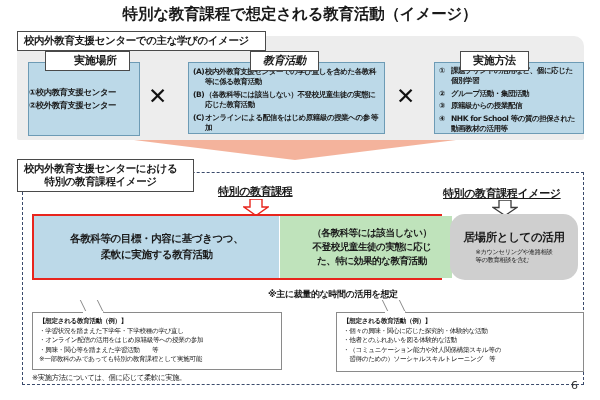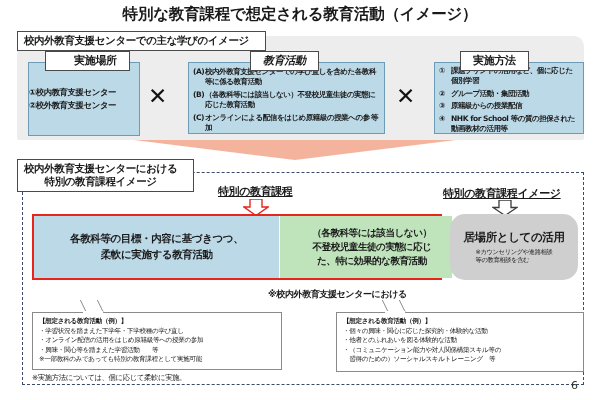--- a/index.html
+++ b/index.html
@@ -404,21 +404,21 @@
   </div>
 
   <div id="box-place-use">
     <div class="t">居場所としての活用</div>
     <div class="sub">
       <div>※カウンセリングや進路相談</div>
       <div>等の教育相談を含む</div>
     </div>
   </div>
 
-  <div class="note-center">※校内外教育支援センターにおける</div>
+  <div class="note-center">※主に裁量的な時間の活用を想定</div>
 
   <div class="tail-l"></div>
   <div class="tail-cover" style="left:83px; top:311px; width:20px;"></div>
   <div class="callout" id="callout-left">
     <div class="ln hd">【想定される教育活動（例）】</div>
     <div class="ln">・学習状況を踏まえた下学年・下学校種の学び直し</div>
     <div class="ln">・オンライン配信の活用をはじめ原籍級等への授業の参加</div>
     <div class="ln">・興味・関心等を踏まえた学習活動　　等</div>
     <div class="ln">※一部教科のみであっても特別の教育課程として実施可能</div>
   </div>

